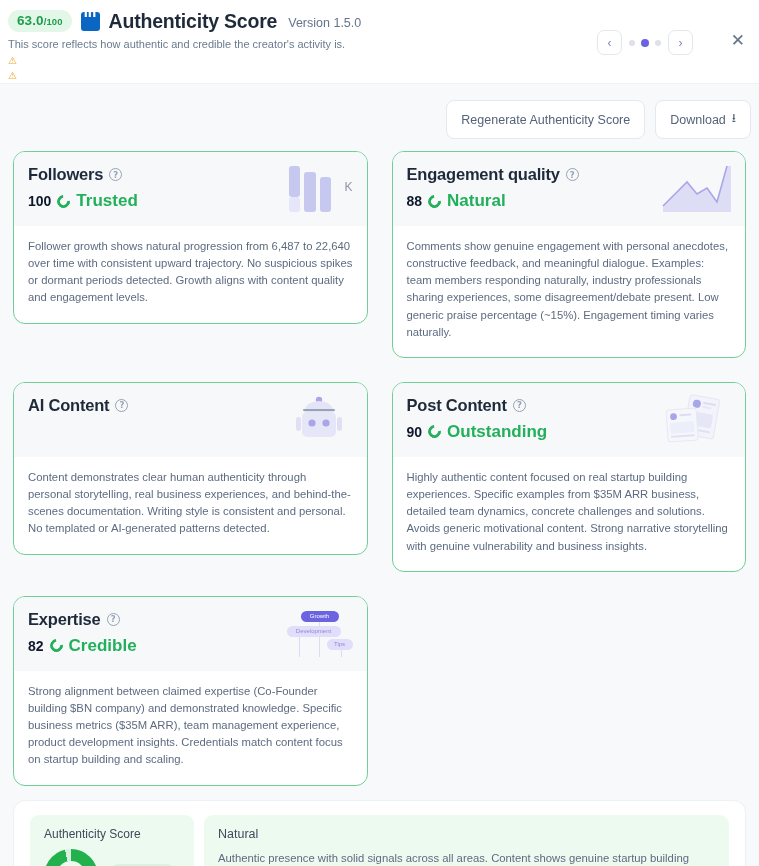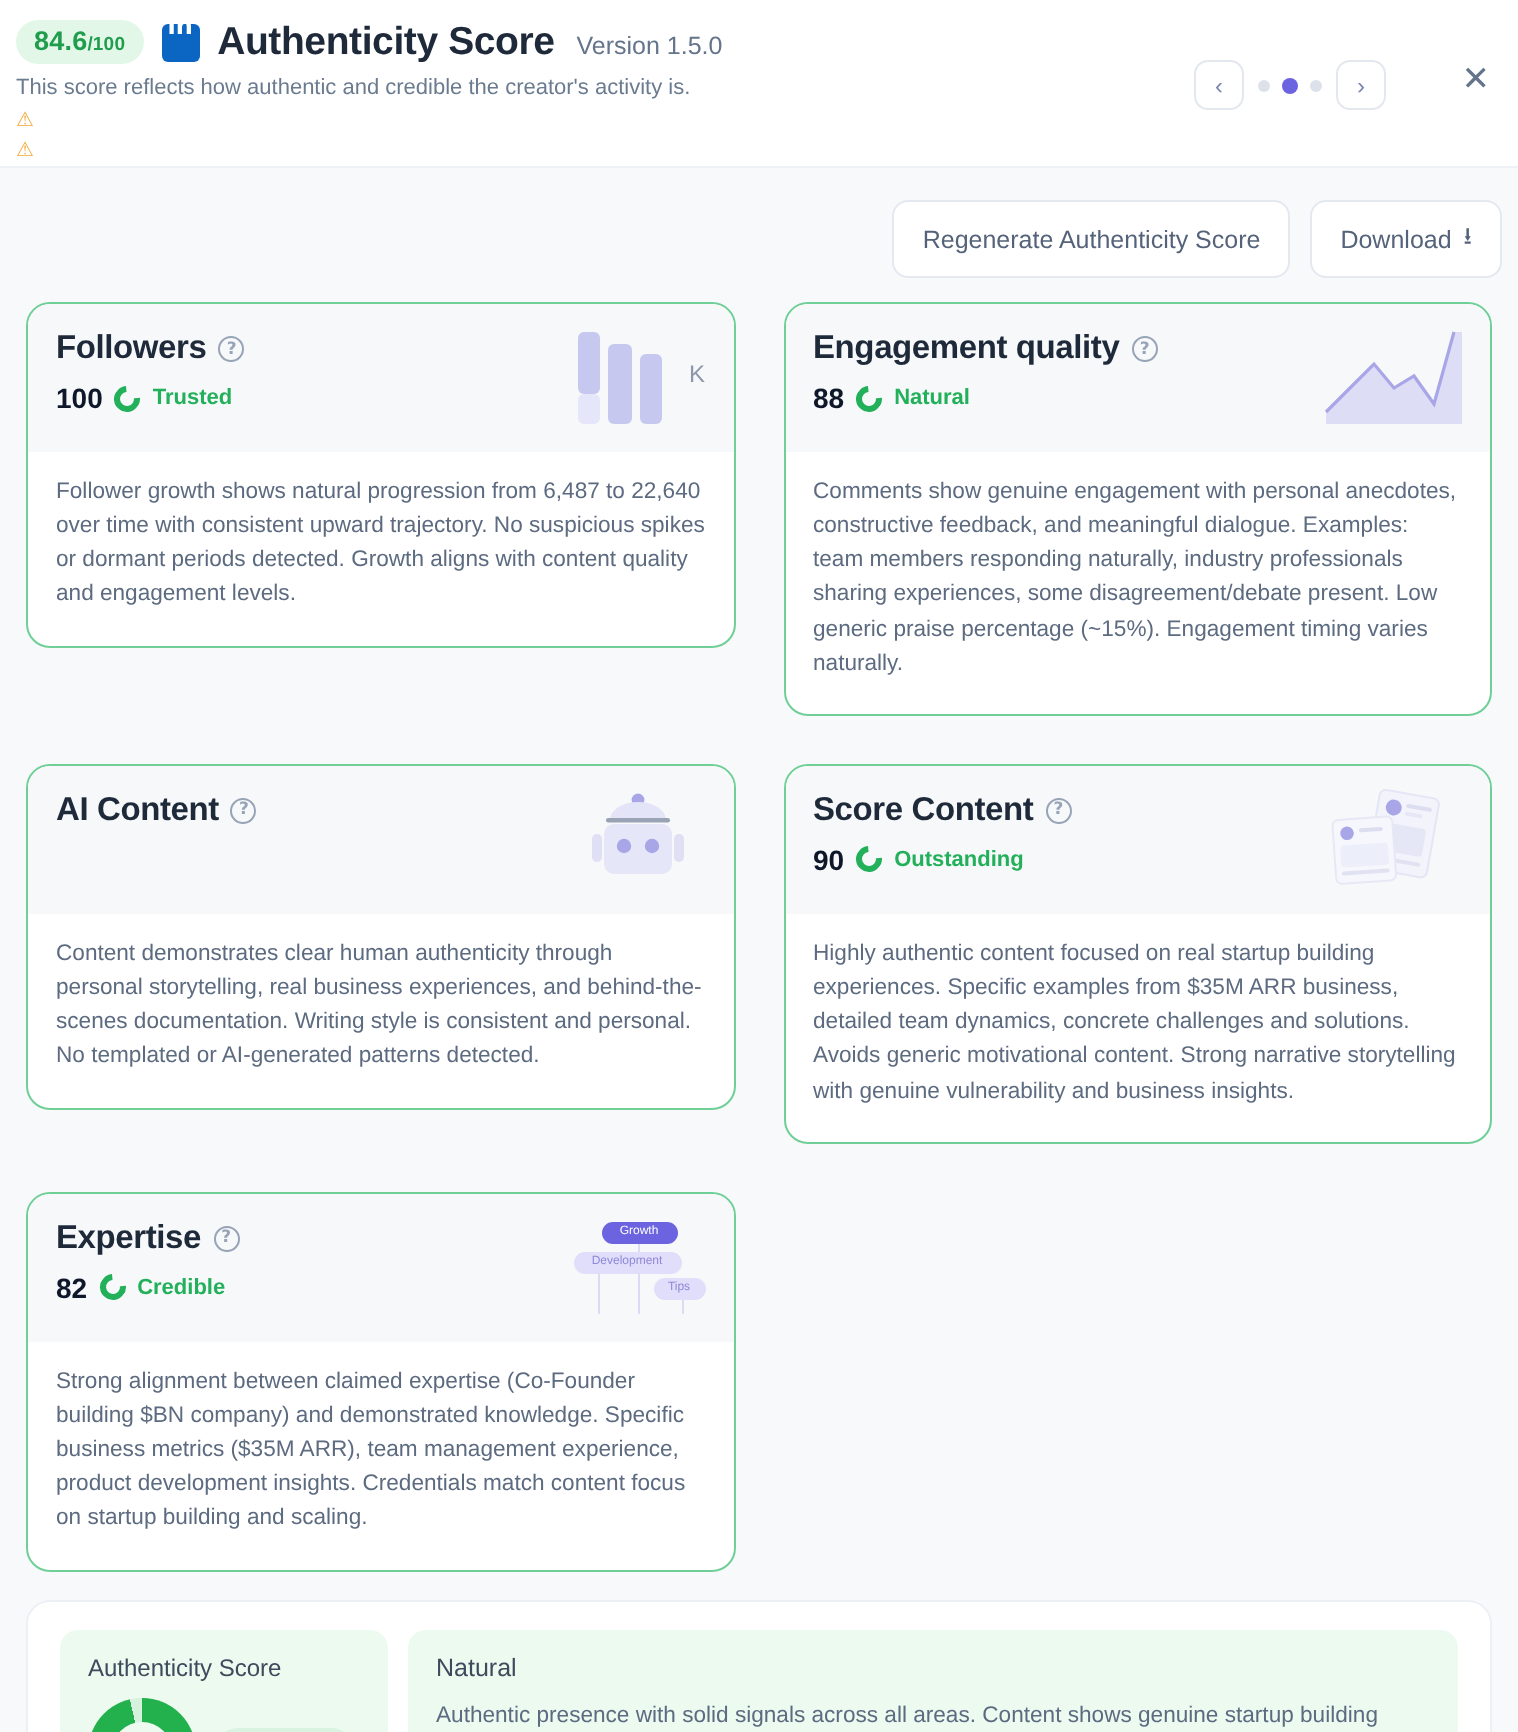--- a/index.html
+++ b/index.html
@@ -160,21 +160,21 @@
     margin-top: 7px;
   }
   .score-num { font-size: 14px; font-weight: 700; color: #0f172a; }
   .ring {
     width: 13px; height: 13px;
     border-radius: 50%;
     border: 3px solid #23b05a;
     border-top-color: transparent;
     transform: rotate(40deg);
   }
-  .score-label { font-size: 11px; font-weight: 700; color: #23b05a; }
+  .score-label { font-size: 17px; font-weight: 700; color: #23b05a; }
   .card-body {
     padding: 12px 14px 16px;
     font-size: 11.3px;
     line-height: 1.52;
     color: #5d6b80;
   }
   .card-illus {
     position: absolute;
     right: 12px; top: 10px;
     width: 72px; height: 52px;
@@ -252,21 +252,21 @@
   }
   .v-right-title { font-size: 12.5px; color: #3f4a5c; margin-bottom: 8px; }
   .v-right-text { font-size: 11.3px; line-height: 1.62; color: #5d6b80; }
 </style>
 </head>
 <body>
 
 <div class="header">
   <div class="header-top">
     <div class="score-pill">
-      <span>84.6</span><span class="denom">/100</span>
+      <span>63.0</span><span class="denom">/100</span>
     </div>
     <div class="li-icon">in</div>
     <div class="h-title">Authenticity Score</div>
     <div class="h-version">Version 1.5.0</div>
   </div>
 
   <div class="h-sub">This score reflects how authentic and credible the creator's activity is.</div>
 
   <div class="warn-row">
     <span class="warn-ico">⚠</span>
@@ -363,21 +363,21 @@
           <circle cx="43" cy="30" r="3.6" fill="#a9a6e8"></circle>
         </svg>
       </div>
     </div>
     <div class="card-body">Content demonstrates clear human authenticity through personal storytelling, real business experiences, and behind-the-scenes documentation. Writing style is consistent and personal. No templated or AI-generated patterns detected.</div>
   </div>
 
   <div class="card">
     <div class="card-head">
       <div class="card-title">
-        <span>Score Content</span>
+        <span>Post Content</span>
         <span class="qmark">?</span>
       </div>
       <div class="card-score">
         <span class="score-num">90</span>
         <span class="ring"></span>
         <span class="score-label">Outstanding</span>
       </div>
       <div class="card-illus">
         <svg viewBox="0 0 72 52" width="72" height="52">
           <g transform="rotate(10 42 22)">

